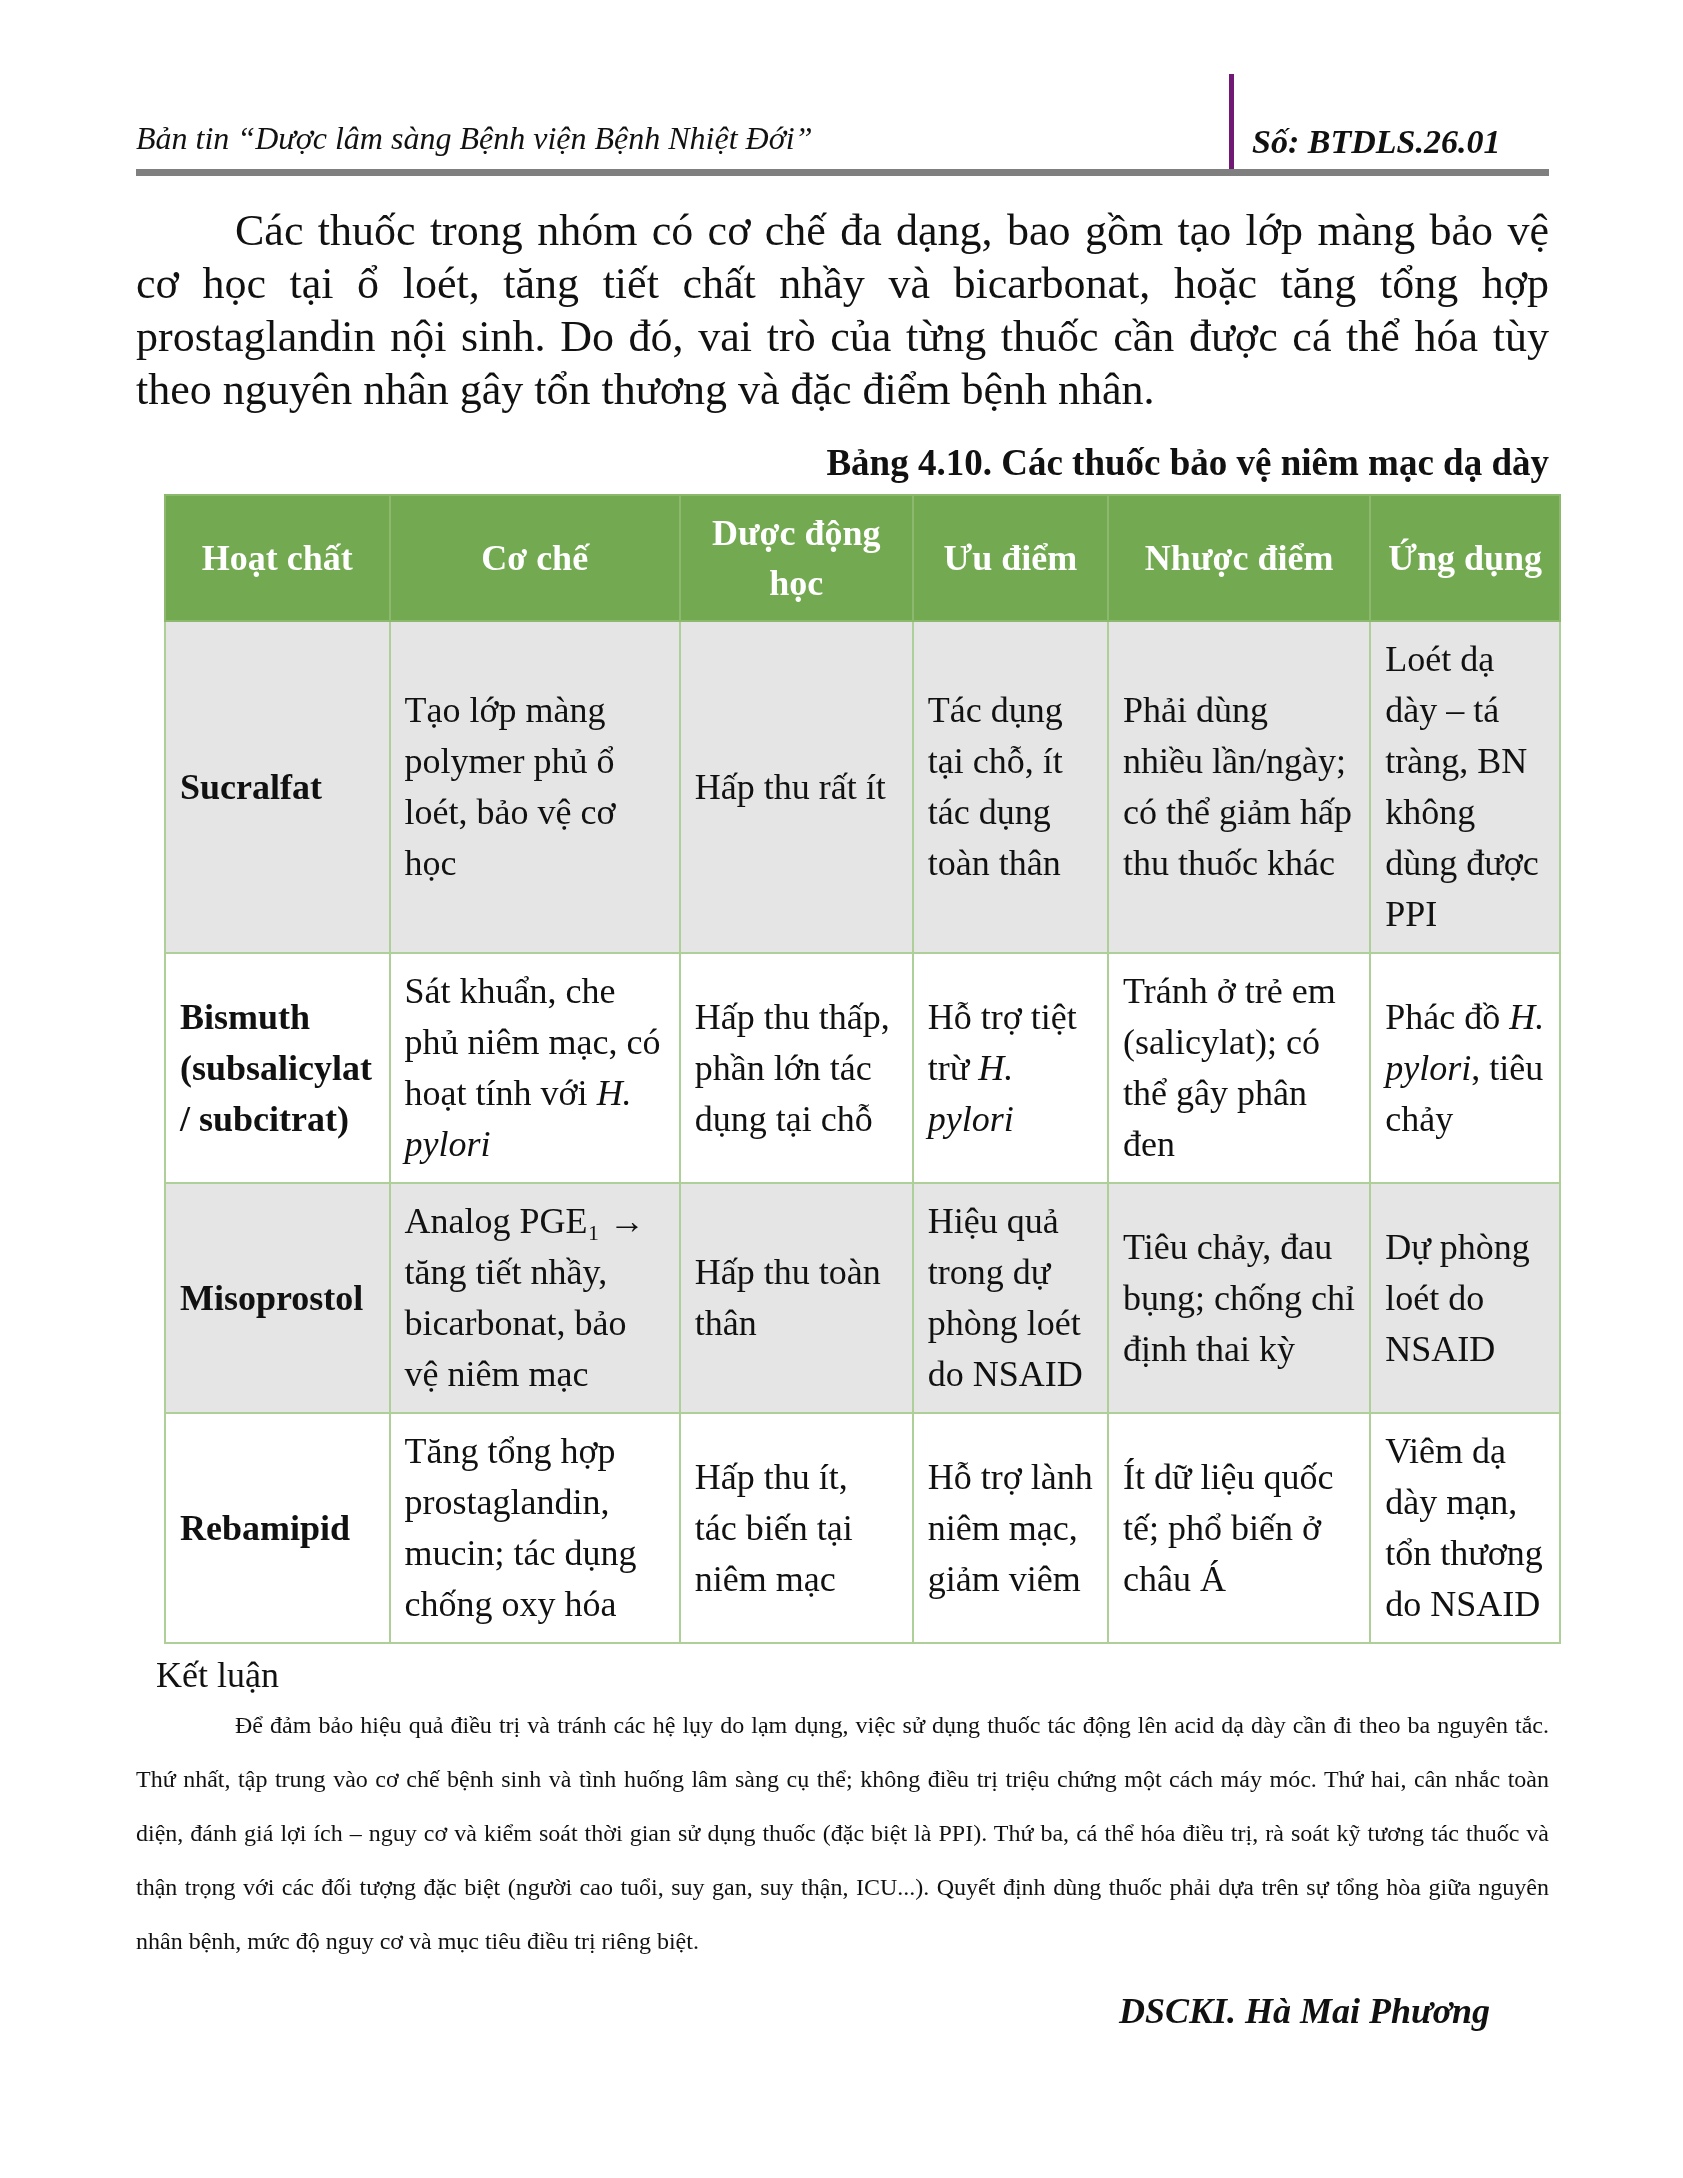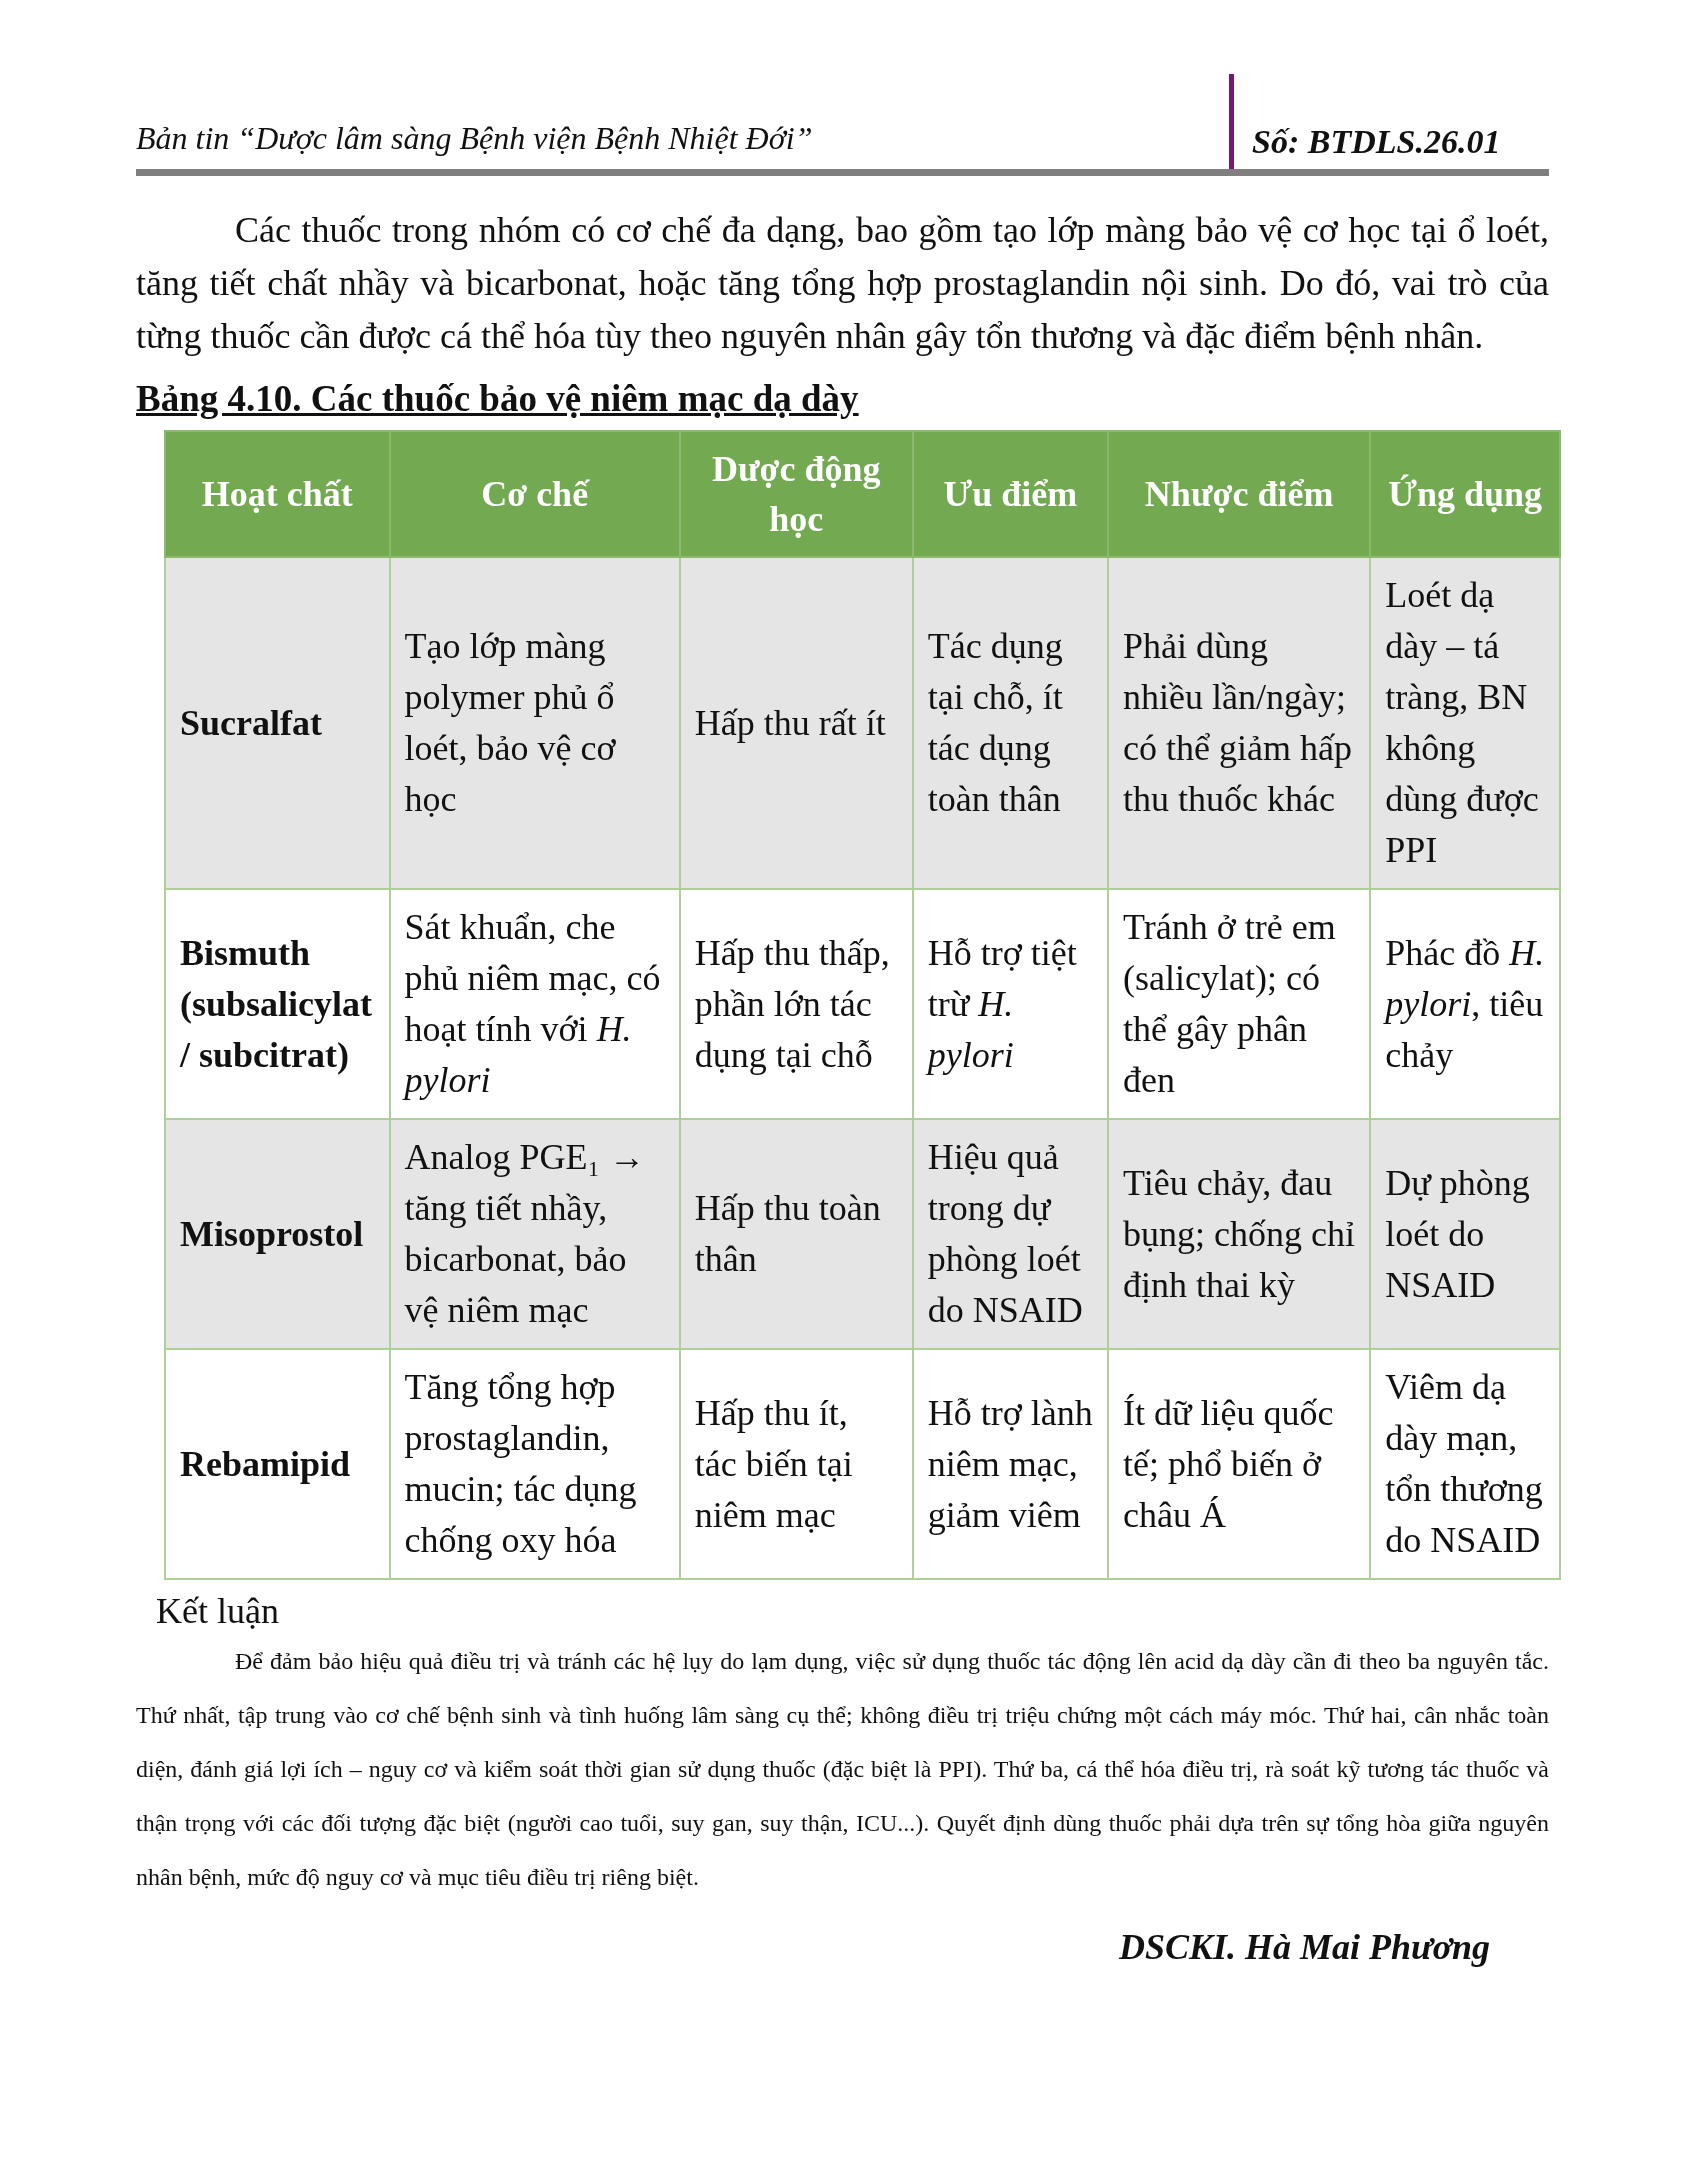--- a/index.html
+++ b/index.html
@@ -33,32 +33,31 @@
   .page-header .right{
     border-left:5px solid #701a75;
     padding:0 0 8px 18px;
     display:flex;align-items:flex-end;
     font-style:italic;font-weight:bold;
     font-size:34px;
     min-width:297px;
   }
   
   .para{
-    font-size:36px;
+    font-size:44px;
     line-height:53px;
     text-align:justify;
     text-indent:99px;
     margin:28px 0 0 0;
   }
   .table-caption{
     font-size:37px;
     font-weight:bold;
-    text-align:left;
-    margin:14px 0 10px 0;
-    text-decoration:underline;
+    text-align:right;
+    margin:25px 0 10px 0;
   }
   
   table.drug-table{
     border-collapse:collapse;
     margin-left:28px;
     width:calc(100% - 16px);
     table-layout:fixed;
   }
   .drug-table th{
     background:#73a950;

